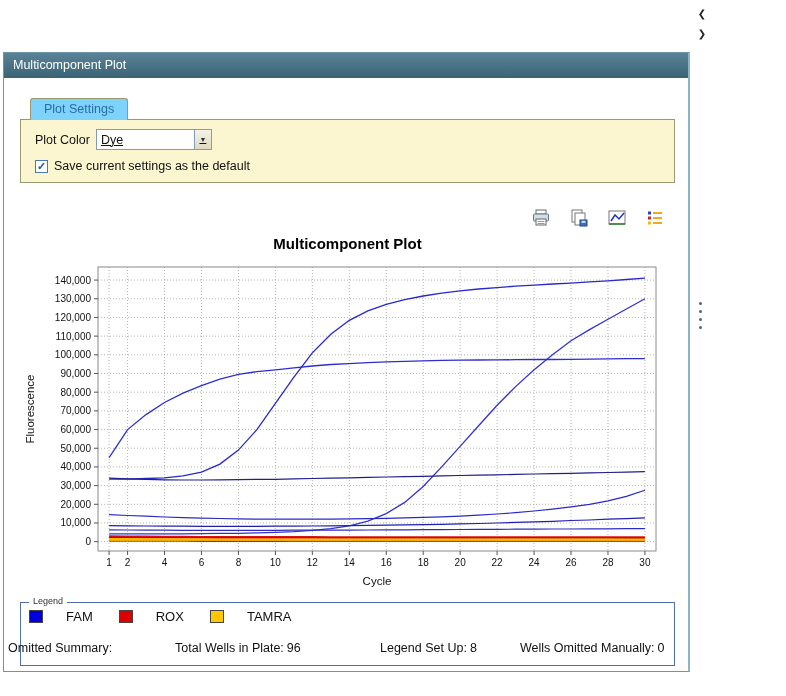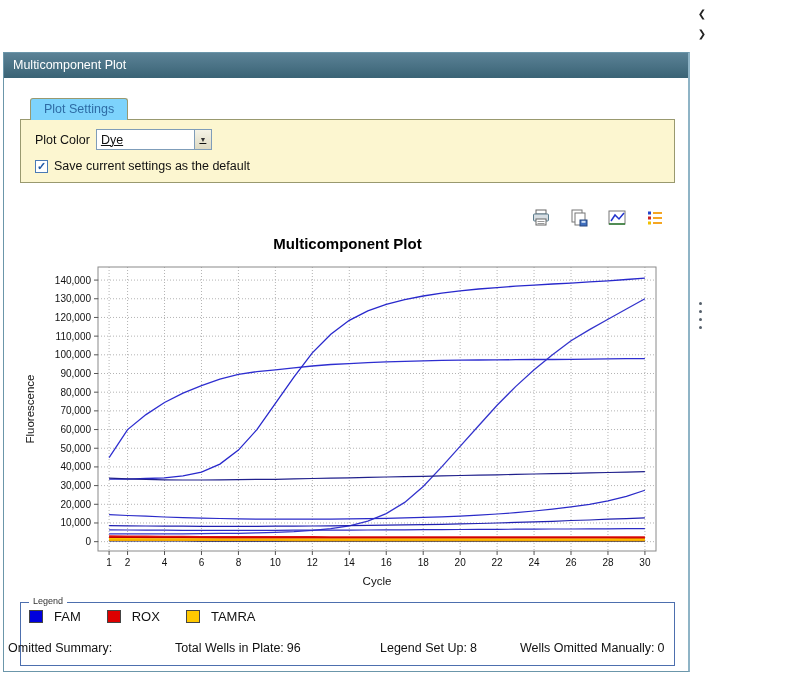--- a/index.html
+++ b/index.html
@@ -64,21 +64,21 @@
   
   .legendbox {
     position:absolute; left:16px; top:549px; width:655px; height:64px;
     border:1px solid #4d6fae; background:#fff; padding:6px 10px 0 8px;
   }
   .legendbox .legend-caption {
     position:absolute; top:-7px; left:8px; background:#fff; padding:0 4px;
     font-size:9px; color:#333;
   }
   #legend-items { display:flex; gap:26px; align-items:center; }
-  .legend-item { display:flex; align-items:center; gap:11px; }
+  .legend-item { display:flex; align-items:center; gap:23px; }
   .legend-item .swatch { width:14px; height:13px; display:inline-block; border:1px solid #444; }
   .legend-item .llabel { font-size:13px; }
 
   
   .footer { position:absolute; left:0; top:641px; width:786px; height:20px; font-size:12.5px; }
   .footer .f-summary { position:absolute; left:8px; }
   .footer-item { position:absolute; white-space:nowrap; }
   .footer-item .fv { margin-left:3px; }
   #fitem0 { left:175px; } #fitem1 { left:380px; } #fitem2 { left:520px; }
 

